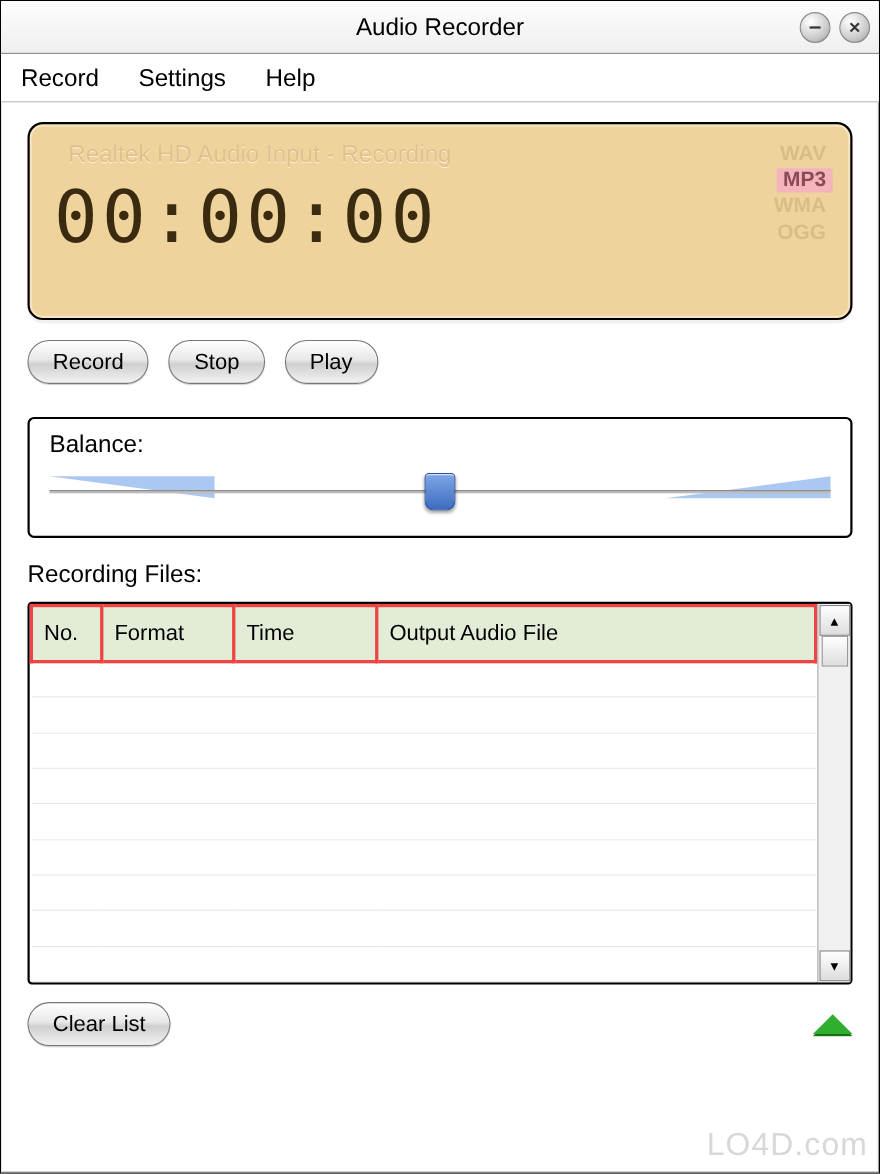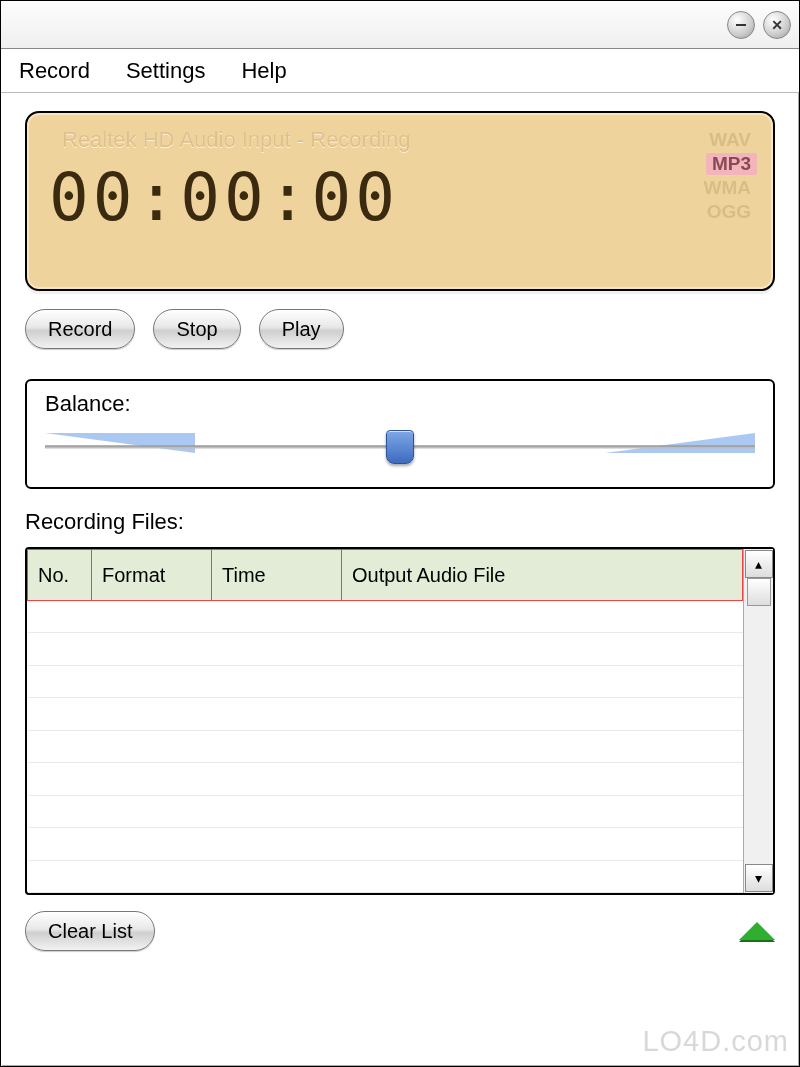--- a/index.html
+++ b/index.html
@@ -204,21 +204,21 @@
     background: #fff;
   }
   .files-table {
     flex: 1;
     border-collapse: collapse;
     width: 100%;
     font-size: 20px;
   }
   .files-table th {
     background: #e2ecd6;
-    border: 1px solid #ef4444;
+    border: 3px solid #ef4444;
     font-weight: normal;
     text-align: left;
     padding: 6px 10px;
     height: 51px;
   }
   .files-table td {
     border-bottom: 1px solid #e9e9e9;
     height: 30px;
     padding: 0 10px;
   }
@@ -270,20 +270,21 @@
     filter: drop-shadow(0 2px 0 #167016);
     cursor: pointer;
   }
 </style>
 </head>
 <body>
 
 <div class="window">
 
   <div class="titlebar">
+    <div class="title-text">Audio Recorder</div>
     <div class="window-controls">
       <div class="win-btn small-dash"></div>
       <div class="win-btn big-x"></div>
     </div>
   </div>
 
   <div class="menubar">
     <span>Record</span>
     <span>Settings</span>
     <span>Help</span>

